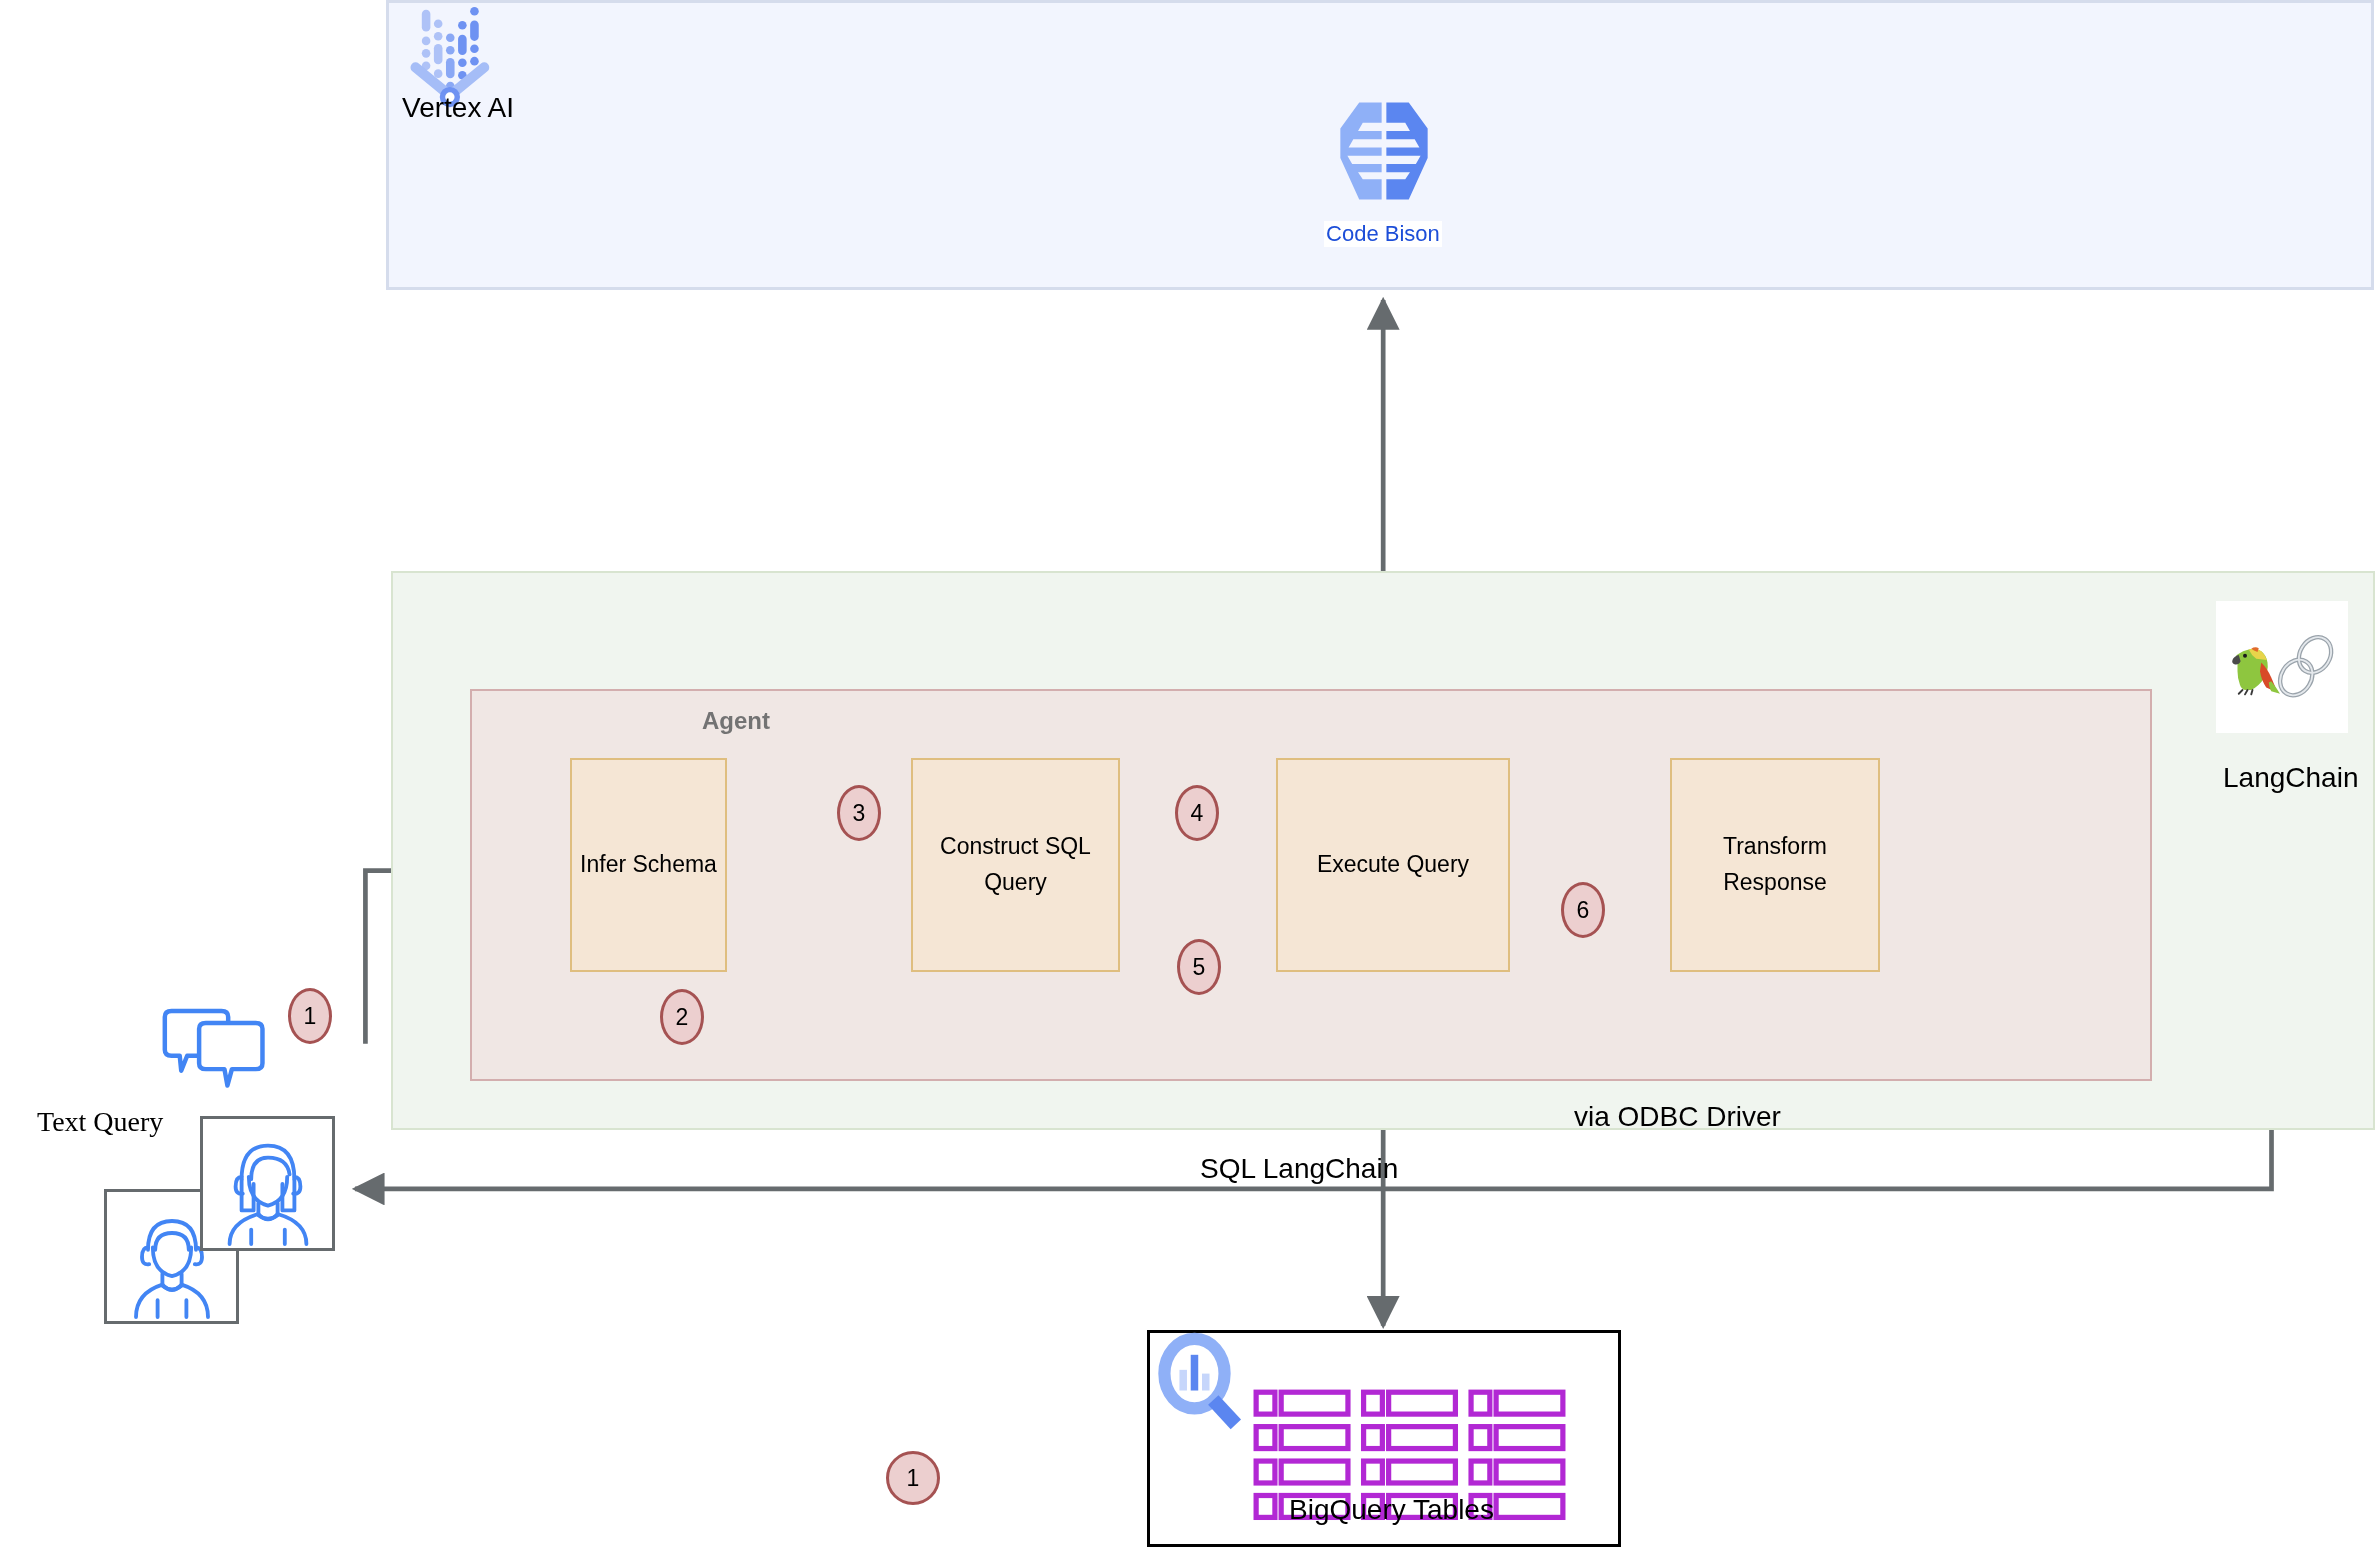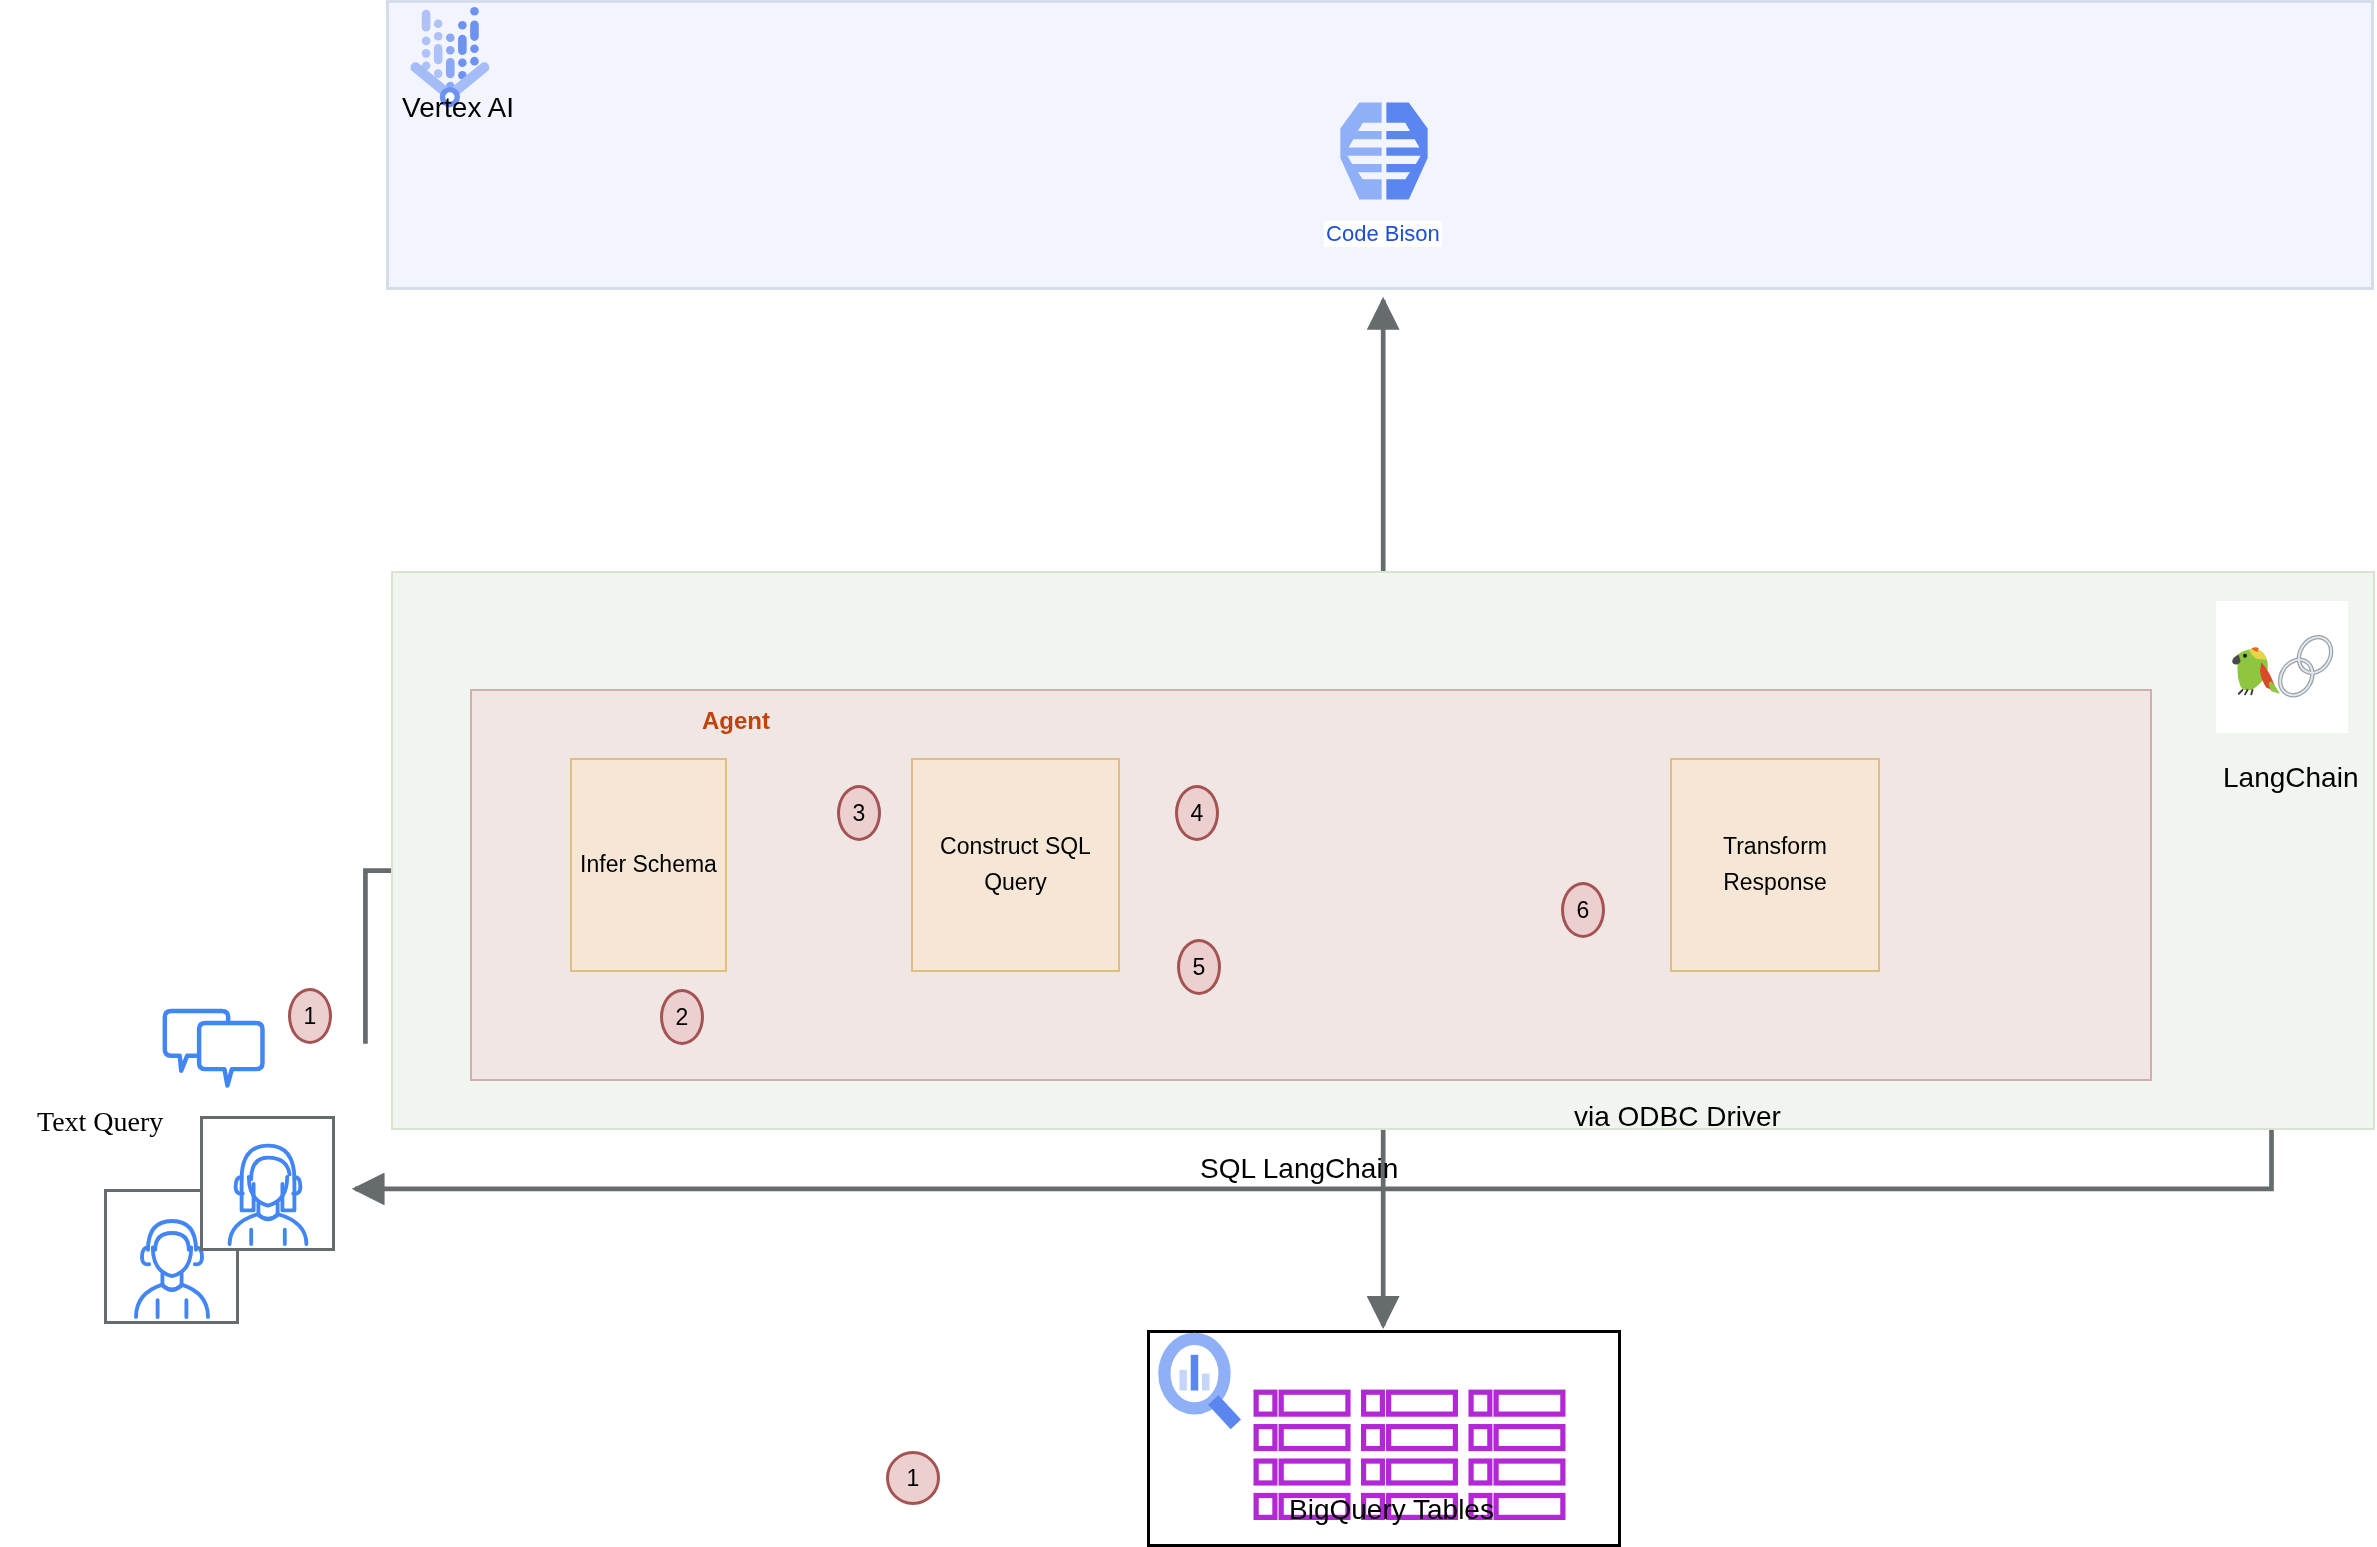--- a/index.html
+++ b/index.html
@@ -18,21 +18,21 @@
     display:flex;align-items:center;justify-content:center;text-align:center;
     font-size:23px;color:#000;line-height:1.55;padding:0 7.3px;}
   
   .badge{background:#eccfcf;border:3.1px solid #a55252;border-radius:50%;
     display:flex;align-items:center;justify-content:center;
     font-size:23px;color:#000;box-sizing:border-box;}
   .badge-ell{width:44px;height:56px;}
   .badge-cir{width:54px;height:54px;}
   
   .lbl{font-size:28px;color:#000;white-space:nowrap;}
-  .lbl-title{font-size:24px;font-weight:bold;color:#c2410c;white-space:nowrap;}
+  .lbl-title{font-size:24px;font-weight:bold;color:#737373;white-space:nowrap;}
   .lbl-chip{font-size:22px;color:#1d4ed8;white-space:nowrap;background:#ffffff;padding:0 2.1px;}
   
   .avatar-frame{border:3.1px solid #666b6e;background:#ffffff;box-sizing:border-box;
     display:flex;align-items:center;justify-content:center;overflow:hidden;}
   .logo-tile{background:#ffffff;display:flex;align-items:center;justify-content:center;}
   
   .bq-box{left:1147px;top:1330px;width:474px;height:217px;background:#ffffff;
     border:3.7px solid #000000;box-sizing:border-box;}
   svg{display:block;overflow:visible;}
 </style>
@@ -148,20 +148,23 @@
   <div class="abs lbl" style="left:1530px;top:1101px;margin-left:44px;">via ODBC Driver</div>
 
   <div class="abs agent-box"></div>
   <div class="abs lbl-title" style="left:702px;top:707px;">Agent</div>
 
   <div class="abs pbox" style="left:911px;top:758px;width:209px;height:214px;">
     <span>Construct SQL Query</span>
   </div>
   <div class="abs pbox" style="left:570px;top:758px;width:157px;height:214px;">
     <span>Infer Schema</span>
+  </div>
+  <div class="abs pbox" style="left:1276px;top:758px;width:234px;height:214px;">
+    <span>Execute Query</span>
   </div>
   <div class="abs pbox" style="left:1670px;top:758px;width:210px;height:214px;">
     <span>Transform Response</span>
   </div>
 
   <div class="abs badge badge-ell" style="left:288px;top:988px;">
     <span>1</span>
   </div>
   <div class="abs badge badge-ell" style="left:660px;top:989px;">
     <span>2</span>

